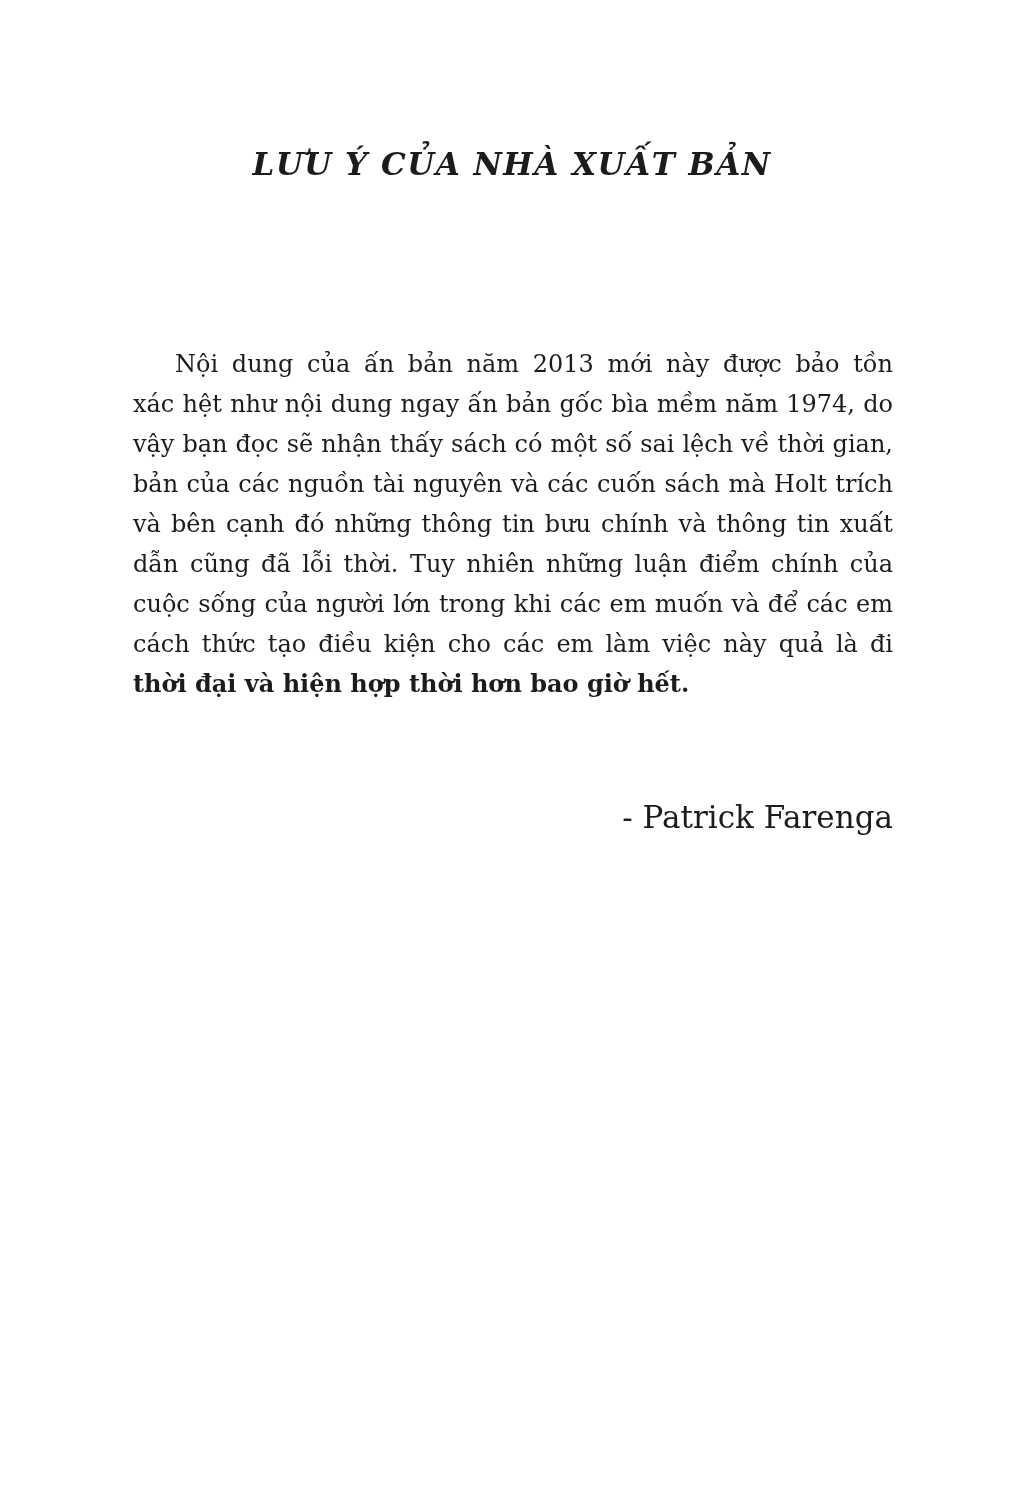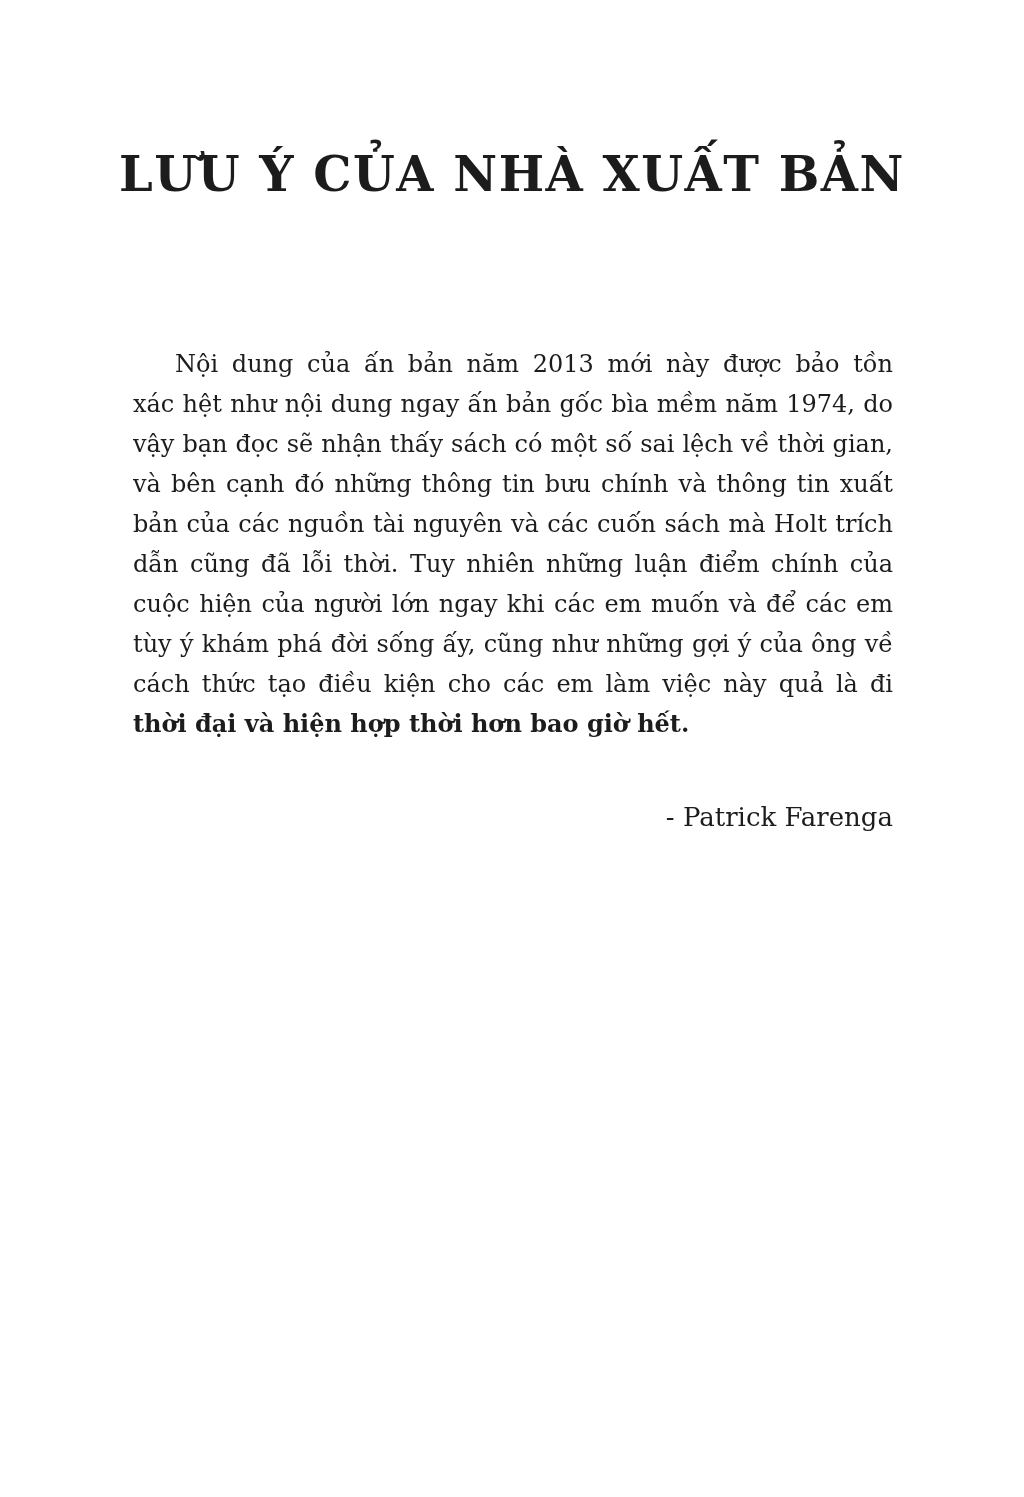--- a/index.html
+++ b/index.html
@@ -17,24 +17,25 @@
     font-family: "DejaVu Serif", "Liberation Serif", serif;
     overflow: hidden;
   }
   .title {
     position: absolute;
     top: 146px;
     left: 0;
     width: 100%;
     margin: 0;
     text-align: center;
-    font-size: 48px;
+    font-size: 31px;
     font-weight: 700;
     letter-spacing: 1.5px;
     white-space: nowrap;
+    font-style: italic;
   }
   .body-block {
     position: absolute;
     top: 344px;
     left: 133px;
     width: 760px;
     font-size: 24px;
   }
   .line {
     height: 40px;
@@ -49,37 +50,36 @@
   .line.last {
     text-align-last: left;
     font-weight: bold;
   }
   .signature {
     position: absolute;
     top: 797px;
     left: 133px;
     width: 760px;
     line-height: 40px;
-    font-size: 26px;
+    font-size: 31px;
     text-align: right;
   }
 </style>
 </head>
 <body>
 
 <div class="page">
   <h1 class="title">LƯU Ý CỦA NHÀ XUẤT BẢN</h1>
 
   <div class="body-block" id="paragraph">
       <div class="line first">Nội dung của ấn bản năm 2013 mới này được bảo tồn chính</div>
       <div class="line">xác hệt như nội dung ngay ấn bản gốc bìa mềm năm 1974, do</div>
       <div class="line">vậy bạn đọc sẽ nhận thấy sách có một số sai lệch về thời gian,</div>
+      <div class="line">bản của các nguồn tài nguyên và các cuốn sách mà Holt trích</div>
       <div class="line">và bên cạnh đó những thông tin bưu chính và thông tin xuất</div>
-      <div class="line">bản của các nguồn tài nguyên và các cuốn sách mà Holt trích</div>
       <div class="line">dẫn cũng đã lỗi thời. Tuy nhiên những luận điểm chính của</div>
-      <div class="line">cuộc hiện của người lớn ngay khi các em muốn và để các em</div>
-      <div class="line">tùy ý khám phá đời sống ấy, cũng như những gợi ý của ông về</div>
+      <div class="line">cuộc sống của người lớn trong khi các em muốn và để các em</div>
       <div class="line">cách thức tạo điều kiện cho các em làm việc này quả là đi trước</div>
       <div class="line last">thời đại và hiện hợp thời hơn bao giờ hết.</div>
     </div>
 
   <div class="signature">- Patrick Farenga</div>
 </div>
 
 </body></html>

